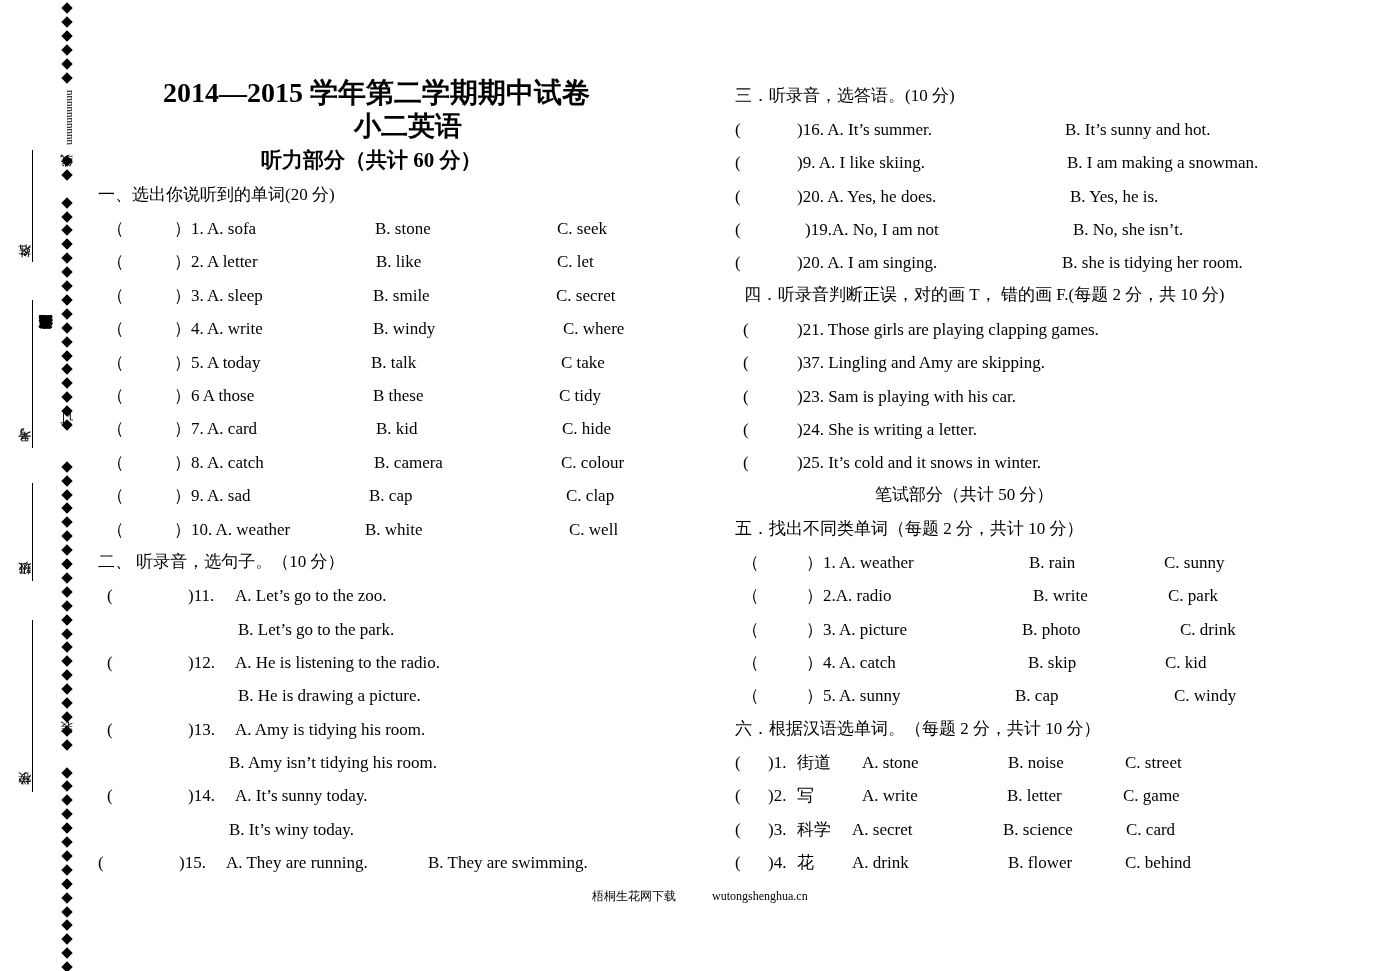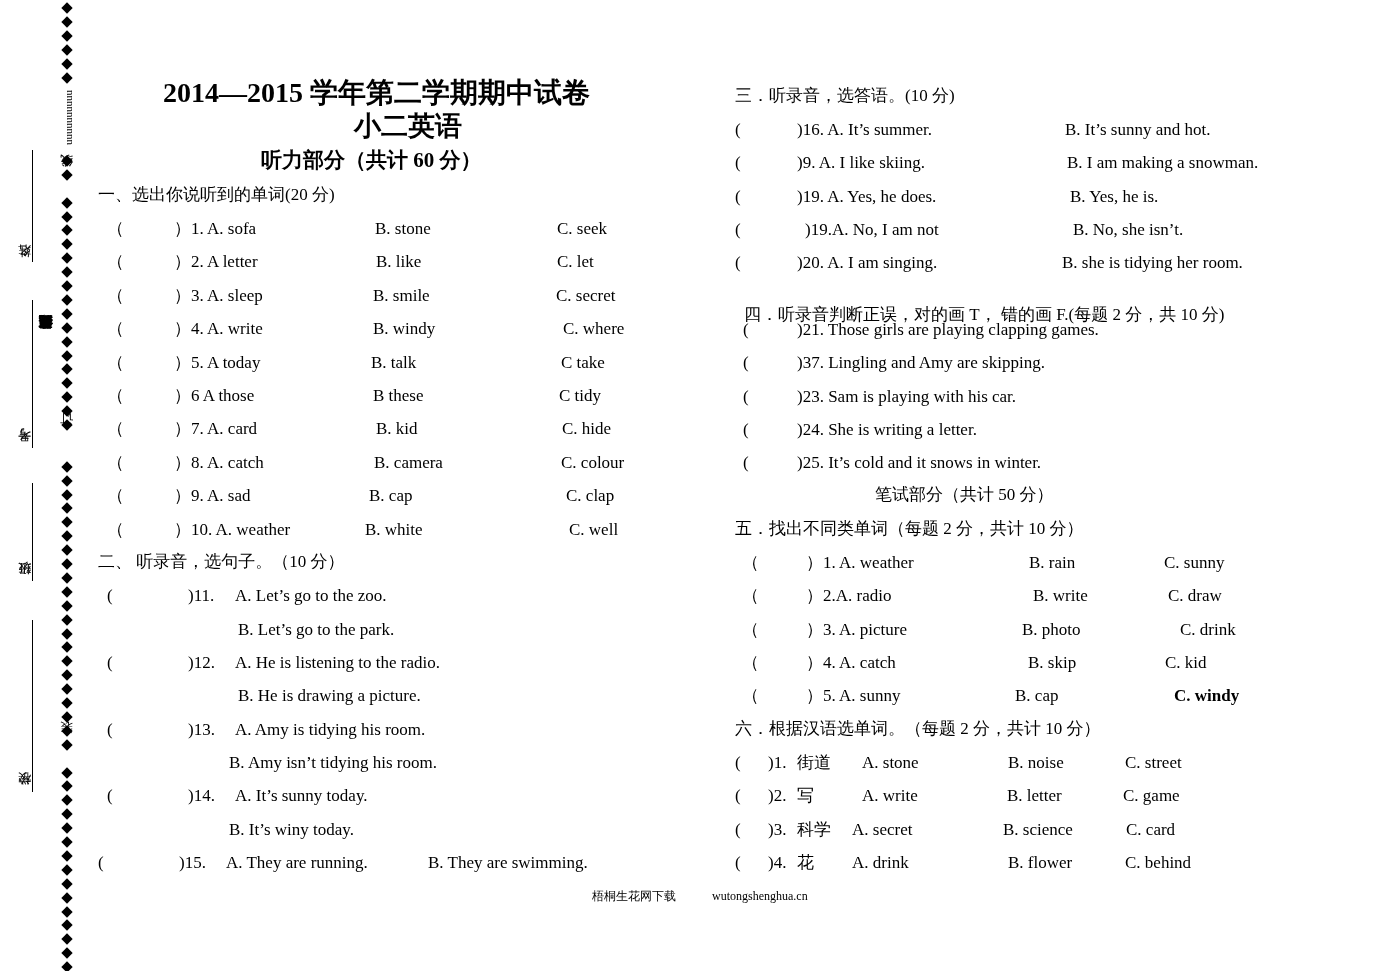--- a/index.html
+++ b/index.html
@@ -213,36 +213,36 @@
       <div class="abs t" style="left:797px; top:120px;">)16. A. It’s summer.</div>
       <div class="abs t" style="left:1065px; top:120px;">B. It’s sunny and hot.</div>
     </div>
     <div class="" style="">
       <div class="abs t" style="left:735px; top:153px;">(</div>
       <div class="abs t" style="left:797px; top:153px;">)9. A. I like skiing.</div>
       <div class="abs t" style="left:1067px; top:153px;">B. I am making a snowman.</div>
     </div>
     <div class="" style="">
       <div class="abs t" style="left:735px; top:187px;">(</div>
-      <div class="abs t" style="left:797px; top:187px;">)19. A. Yes, he does.</div>
+      <div class="abs t" style="left:797px; top:187px;">)20. A. Yes, he does.</div>
       <div class="abs t" style="left:1070px; top:187px;">B. Yes, he is.</div>
     </div>
     <div class="" style="">
       <div class="abs t" style="left:735px; top:220px;">(</div>
       <div class="abs t" style="left:797px; top:220px;margin-left:8px;">)19.A. No, I am not</div>
       <div class="abs t" style="left:1073px; top:220px;">B. No, she isn’t.</div>
     </div>
     <div class="" style="">
       <div class="abs t" style="left:735px; top:253px;">(</div>
       <div class="abs t" style="left:797px; top:253px;">)20. A. I am singing.</div>
       <div class="abs t" style="left:1062px; top:253px;">B. she is tidying her room.</div>
     </div>
   </div>
 
-<div class="abs t" style="left:744px; top:285px;margin-top:20px;">四．听录音判断正误，对的画 T，  错的画  F.(每题 2 分，共 10 分)</div>
+<div class="abs t" style="left:744px; top:285px;">四．听录音判断正误，对的画 T，  错的画  F.(每题 2 分，共 10 分)</div>
 <div id="s4">
     <div class="" style="">
       <div class="abs t" style="left:743px; top:320px;">(</div>
       <div class="abs t" style="left:797px; top:320px;">)21. Those girls are playing clapping games.</div>
     </div>
     <div class="" style="">
       <div class="abs t" style="left:743px; top:353px;">(</div>
       <div class="abs t" style="left:797px; top:353px;">)37. Lingling and Amy are skipping.</div>
     </div>
     <div class="" style="">
@@ -266,39 +266,39 @@
     <div class="" style="">
       <div class="abs t" style="left:742px; top:553px;">（</div>
       <div class="abs t" style="left:806px; top:553px;">）1. A. weather</div>
       <div class="abs t" style="left:1029px; top:553px;">B. rain</div>
       <div class="abs t" style="left:1164px; top:553px;">C. sunny</div>
     </div>
     <div class="" style="">
       <div class="abs t" style="left:742px; top:586px;">（</div>
       <div class="abs t" style="left:806px; top:586px;">）2.A. radio</div>
       <div class="abs t" style="left:1033px; top:586px;">B. write</div>
-      <div class="abs t" style="left:1168px; top:586px;">C. draw</div>
+      <div class="abs t" style="left:1168px; top:586px;">C. park</div>
     </div>
     <div class="" style="">
       <div class="abs t" style="left:742px; top:620px;">（</div>
       <div class="abs t" style="left:806px; top:620px;">）3. A. picture</div>
       <div class="abs t" style="left:1022px; top:620px;">B. photo</div>
       <div class="abs t" style="left:1180px; top:620px;">C. drink</div>
     </div>
     <div class="" style="">
       <div class="abs t" style="left:742px; top:653px;">（</div>
       <div class="abs t" style="left:806px; top:653px;">）4. A. catch</div>
       <div class="abs t" style="left:1028px; top:653px;">B. skip</div>
       <div class="abs t" style="left:1165px; top:653px;">C. kid</div>
     </div>
     <div class="" style="">
       <div class="abs t" style="left:742px; top:686px;">（</div>
       <div class="abs t" style="left:806px; top:686px;">）5. A. sunny</div>
       <div class="abs t" style="left:1015px; top:686px;">B. cap</div>
-      <div class="abs t" style="left:1174px; top:686px;font-weight:bold;">C. windy</div>
+      <div class="abs t" style="left:1174px; top:686px;">C. windy</div>
     </div>
   </div>
 
 <div class="abs t" style="left:735px; top:719px;">六．根据汉语选单词。（每题 2 分，共计 10 分）</div>
 <div id="s6">
     <div class="" style="">
       <div class="abs t" style="left:735px; top:753px;">(</div>
       <div class="abs t" style="left:768px; top:753px;">)1.</div>
       <div class="abs t" style="left:797px; top:753px;">街道</div>
       <div class="abs t" style="left:862px; top:753px;">A. stone</div>

